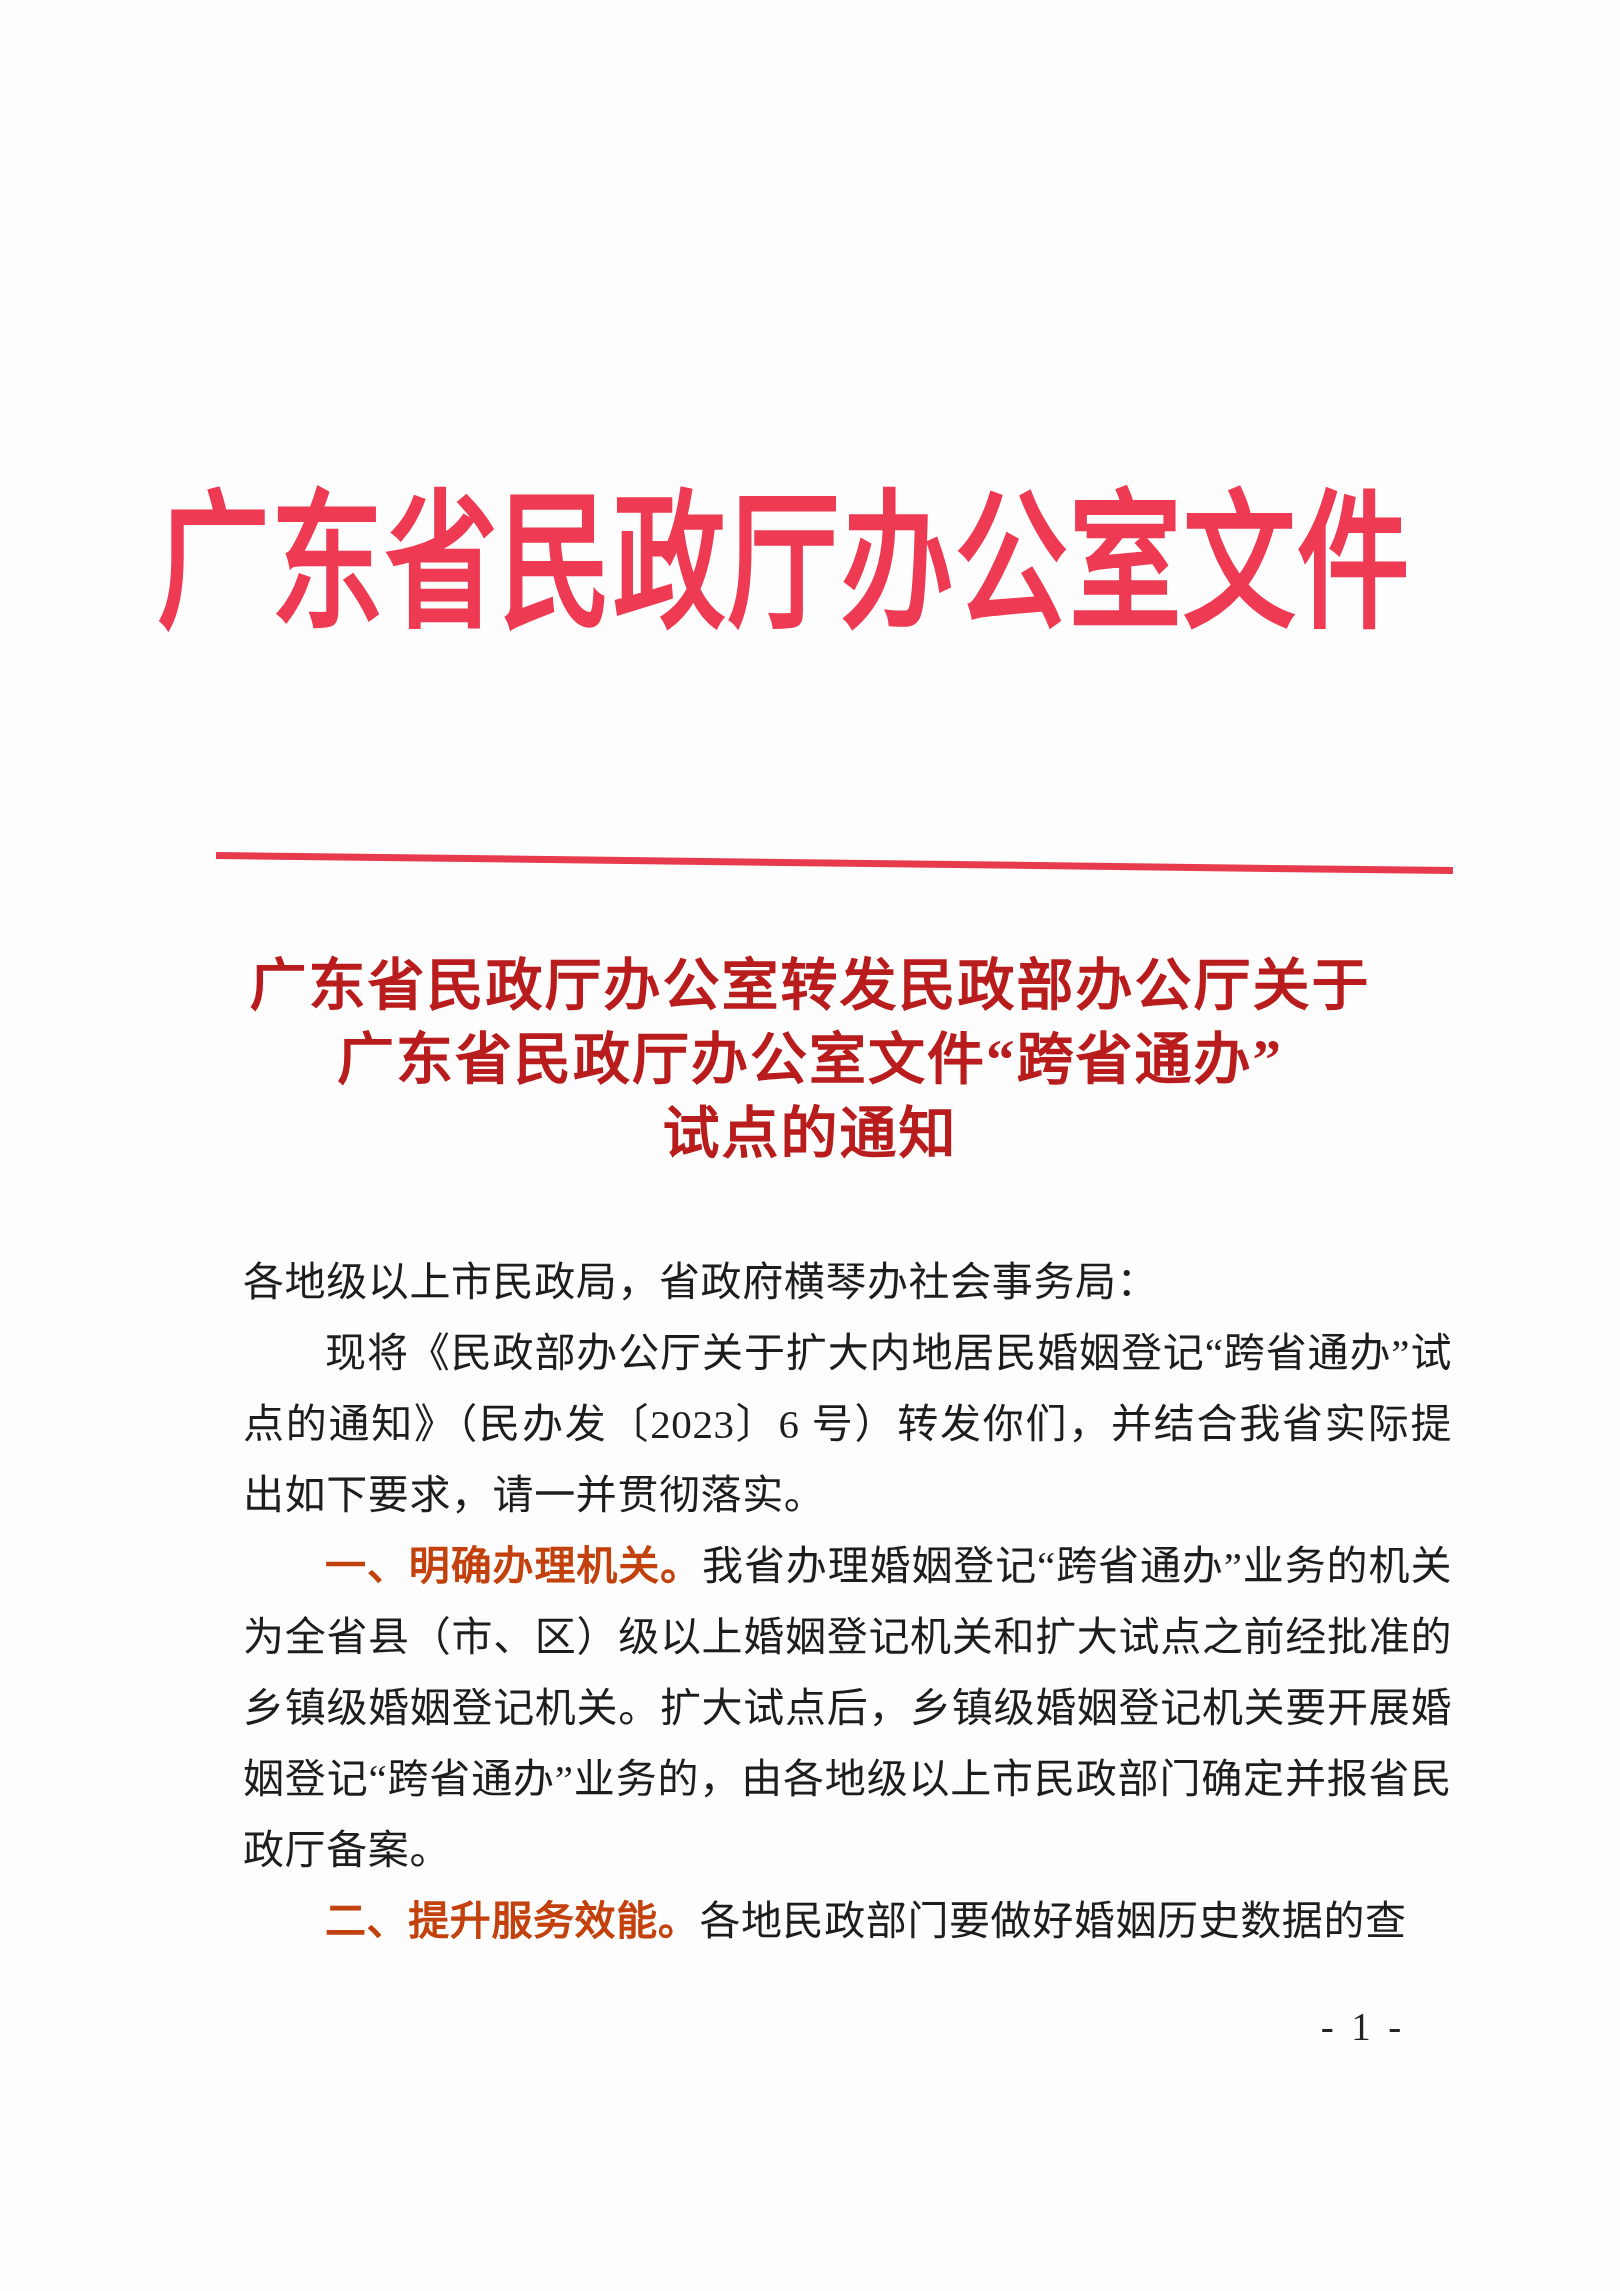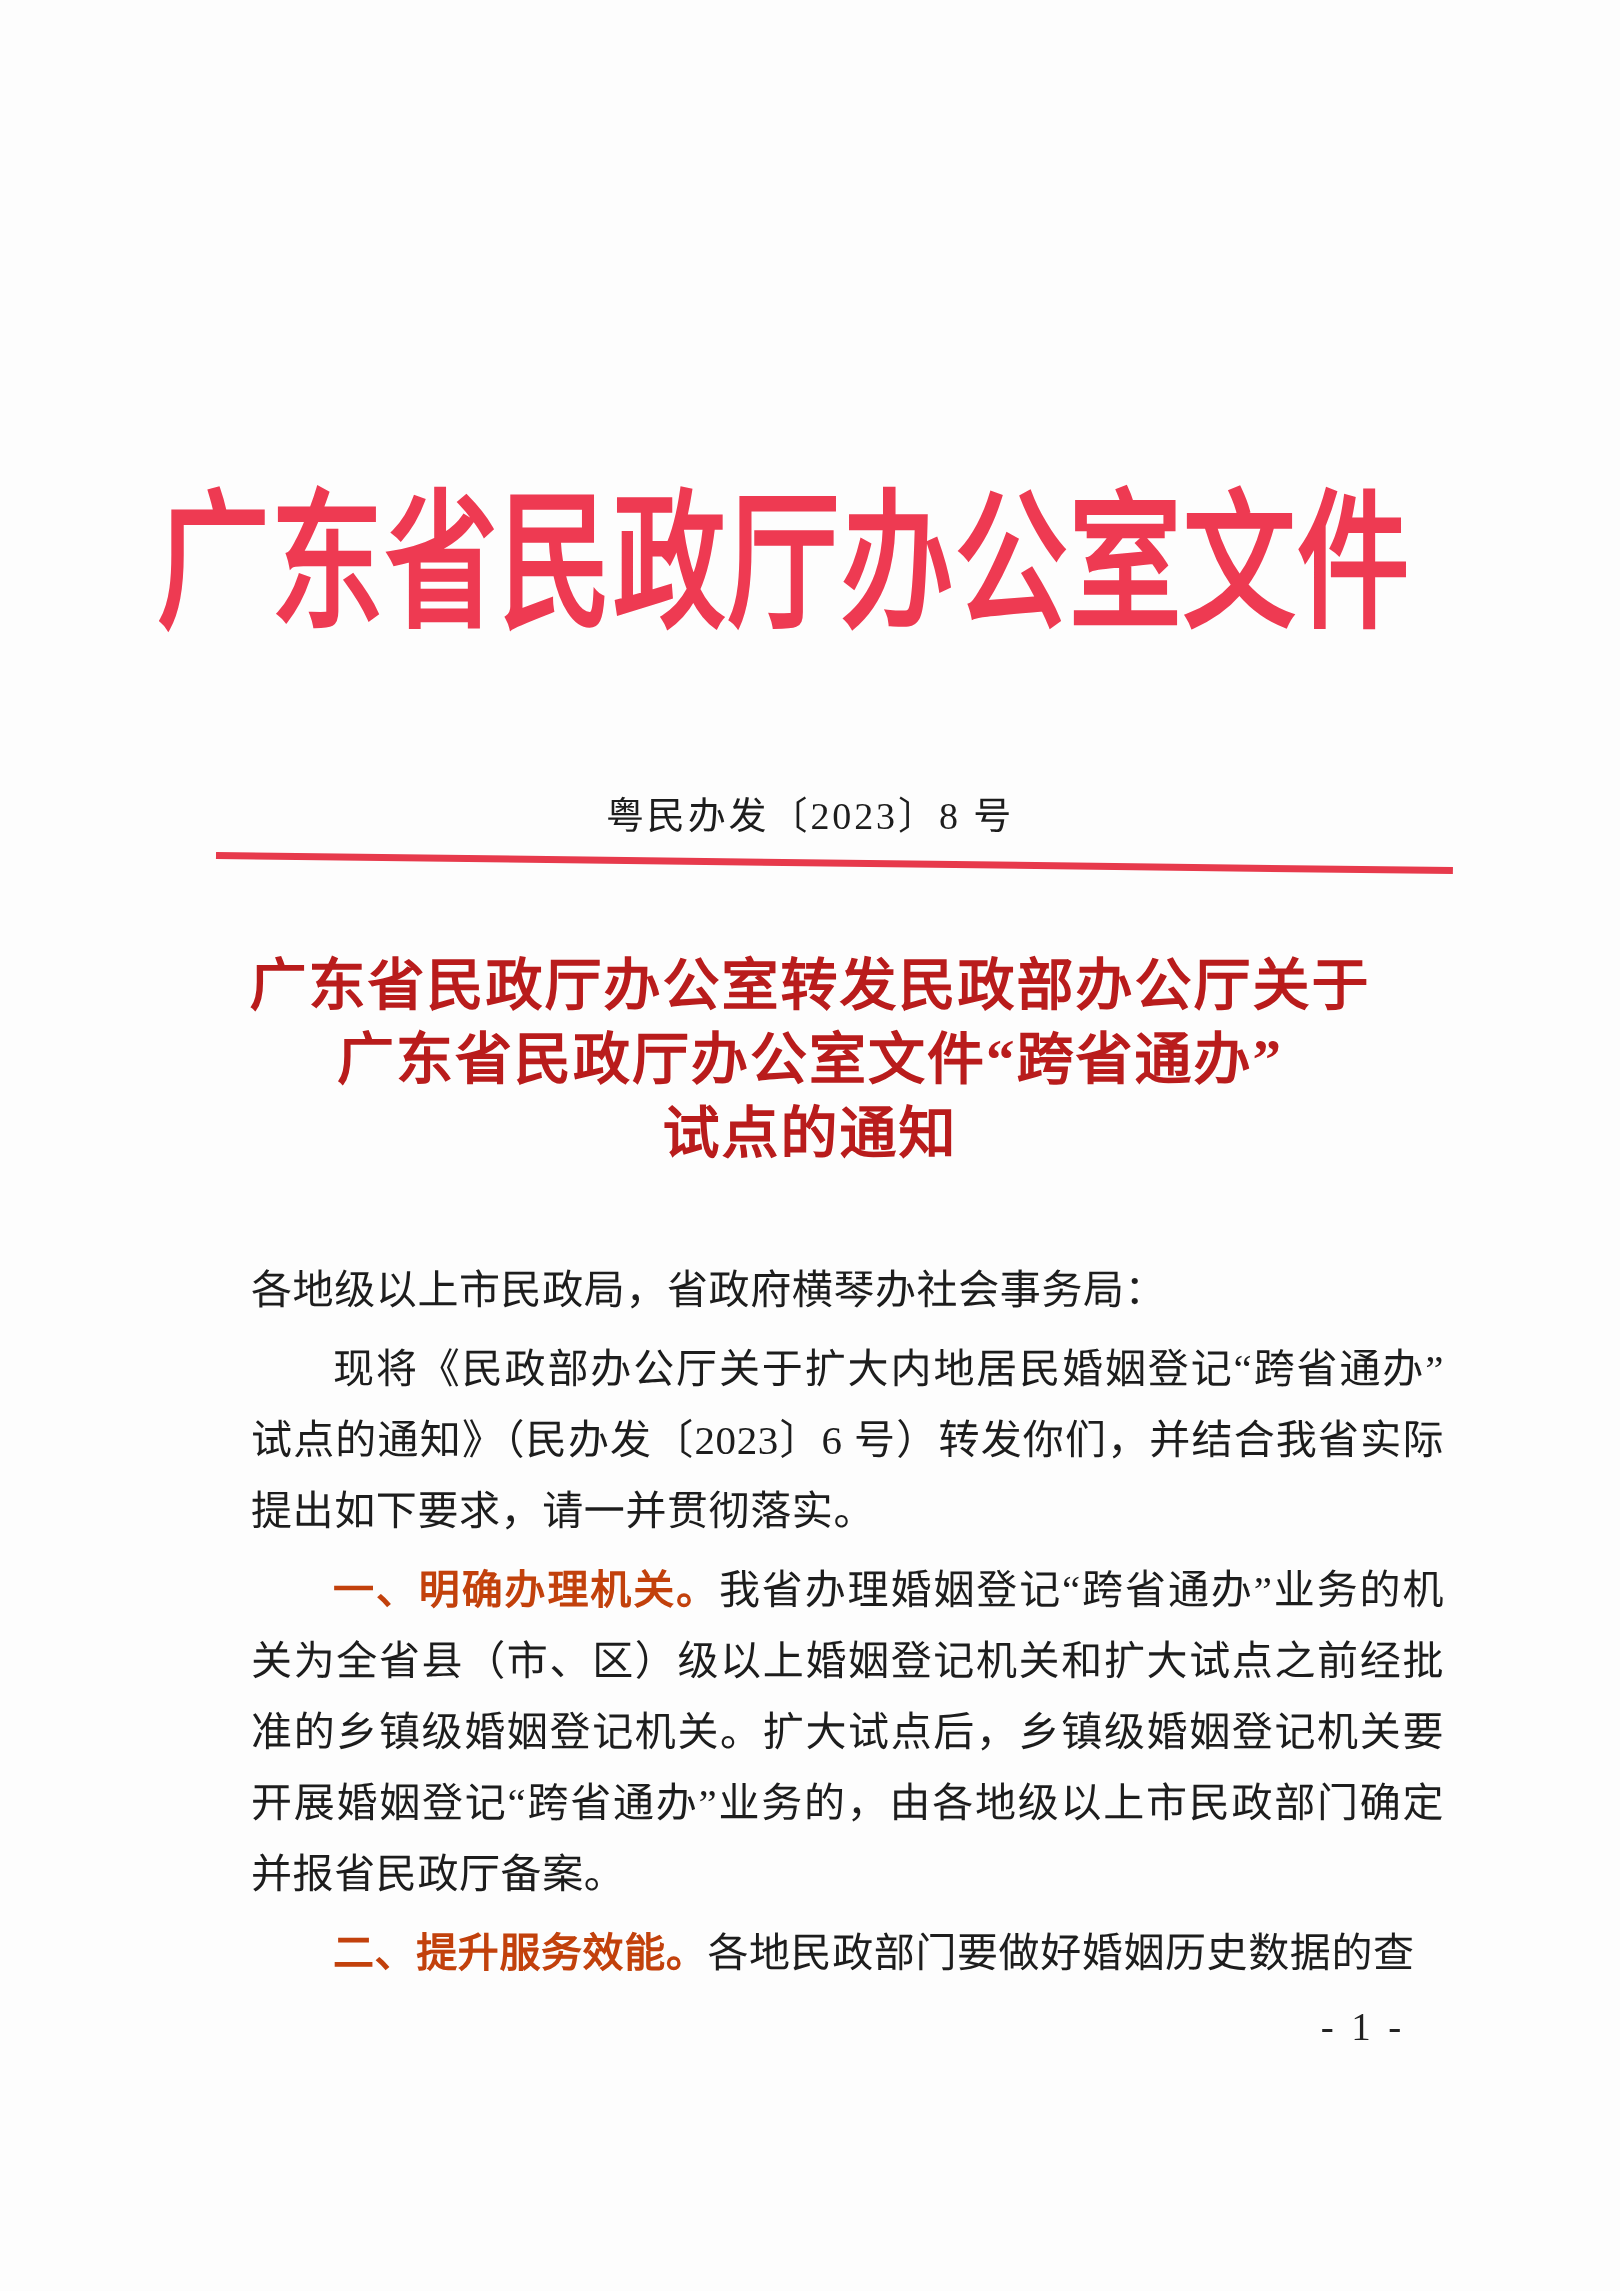--- a/index.html
+++ b/index.html
@@ -83,21 +83,21 @@
     top: 1247px;
     left: 243px;
     width: 1209px;
     font-size: 41px;
     line-height: 71px;
     letter-spacing: 0.6px;
     text-align: justify;
     text-justify: inter-ideograph;
   }
   .doc-body p {
-    margin: 8px;
+    margin: 0;
   }
   .doc-body p.indent {
     text-indent: 2em;
   }
   .bold-lead {
     font-weight: 700;
     font-family: "Liberation Sans", "DejaVu Sans", sans-serif;
     color: #c2410c;
   }
 
@@ -116,21 +116,20 @@
 </style>
 </head>
 <body>
 
 <div class="page">
 
   <div class="banner">
     <span class="banner-text" style="color: rgb(238, 58, 82);">广东省民政厅办公室文件</span>
   </div>
 
-  <div class="doc-number">粤民办发〔2023〕8 号</div>
 
   <div class="red-line" style="background: rgb(231, 58, 76);"></div>
 
   <div class="doc-title">
     <div>广东省民政厅办公室转发民政部办公厅关于</div>
     <div>广东省民政厅办公室文件“跨省通办”</div>
     <div>试点的通知</div>
   </div>
 
   <div class="doc-body" style="color: rgb(29, 29, 29);">

